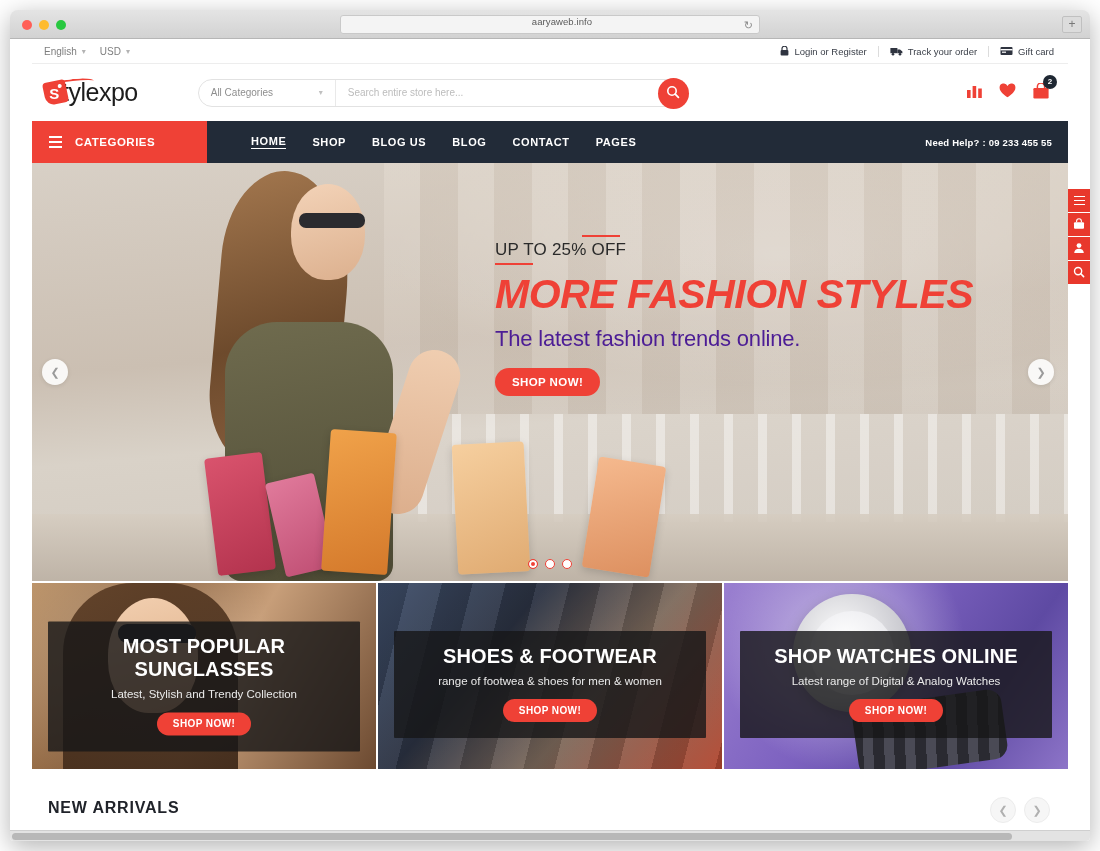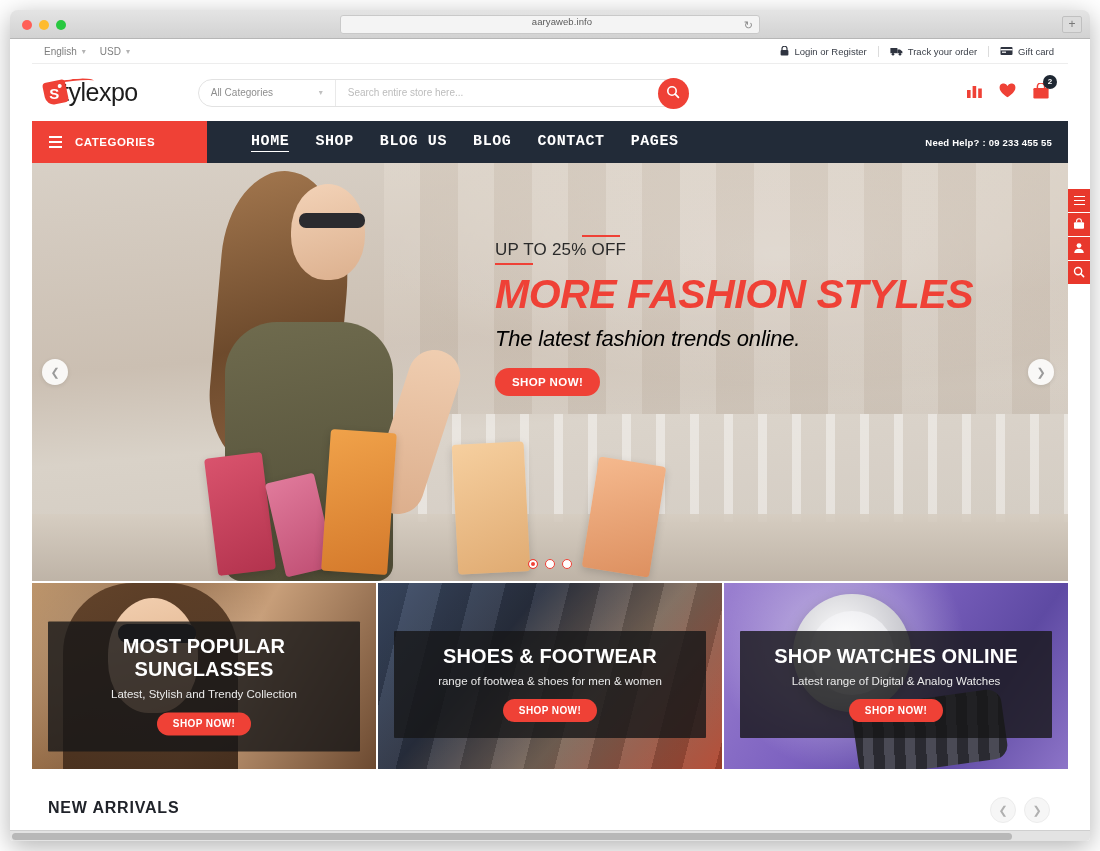--- a/index.html
+++ b/index.html
@@ -187,24 +187,23 @@
     display: flex; align-items: center; gap: 13px;
     padding-left: 17px;
     color: #fff; font-size: 11.5px; font-weight: bold;
     letter-spacing: .5px;
     cursor: pointer;
   }
   .burger { display: flex; flex-direction: column; gap: 3px; }
   .burger i { display: block; width: 13px; height: 2px; background: #fff; }
   .nav-links { display: flex; align-items: center; gap: 26px; margin-left: 44px; }
   .nav-link {
-    color: #ffffff; font-size: 15px; font-weight: bold;
+    color: #ffffff; font-size: 11px; font-weight: bold;
     letter-spacing: .6px; cursor: pointer;
     padding-bottom: 1px;
-    font-family: Liberation Mono, monospace;
   }
   .nav-link.active { border-bottom: 1.5px solid #fff; }
   .need-help {
     margin-left: auto; display: flex; align-items: center;
     padding-right: 16px;
     color: #fff; font-size: 9.5px; font-weight: bold;
     letter-spacing: .2px;
   }
 
   
@@ -302,21 +301,21 @@
   .offer-line::after {
     content: ""; position: absolute; left: 0; bottom: 0;
     width: 38px; height: 2px; background: #ef4136;
   }
   .hero-title {
     font-size: 41px; font-weight: bold; font-style: italic;
     color: #ef4136; letter-spacing: -.5px;
     margin-top: 8px; line-height: 1.05;
   }
   .hero-sub {
-    font-size: 22px; font-style: italic; color: #000000;
+    font-size: 22px; color: #4c1d95;
     margin-top: 10px; letter-spacing: -.2px;
   }
   .shop-now-hero {
     display: inline-block; margin-top: 16px;
     background: #ef4136; color: #fff;
     font-size: 11.5px; font-weight: bold; letter-spacing: .4px;
     padding: 8px 17px; border: none; border-radius: 16px;
     cursor: pointer;
     font-family: "Liberation Sans", sans-serif;
   }

